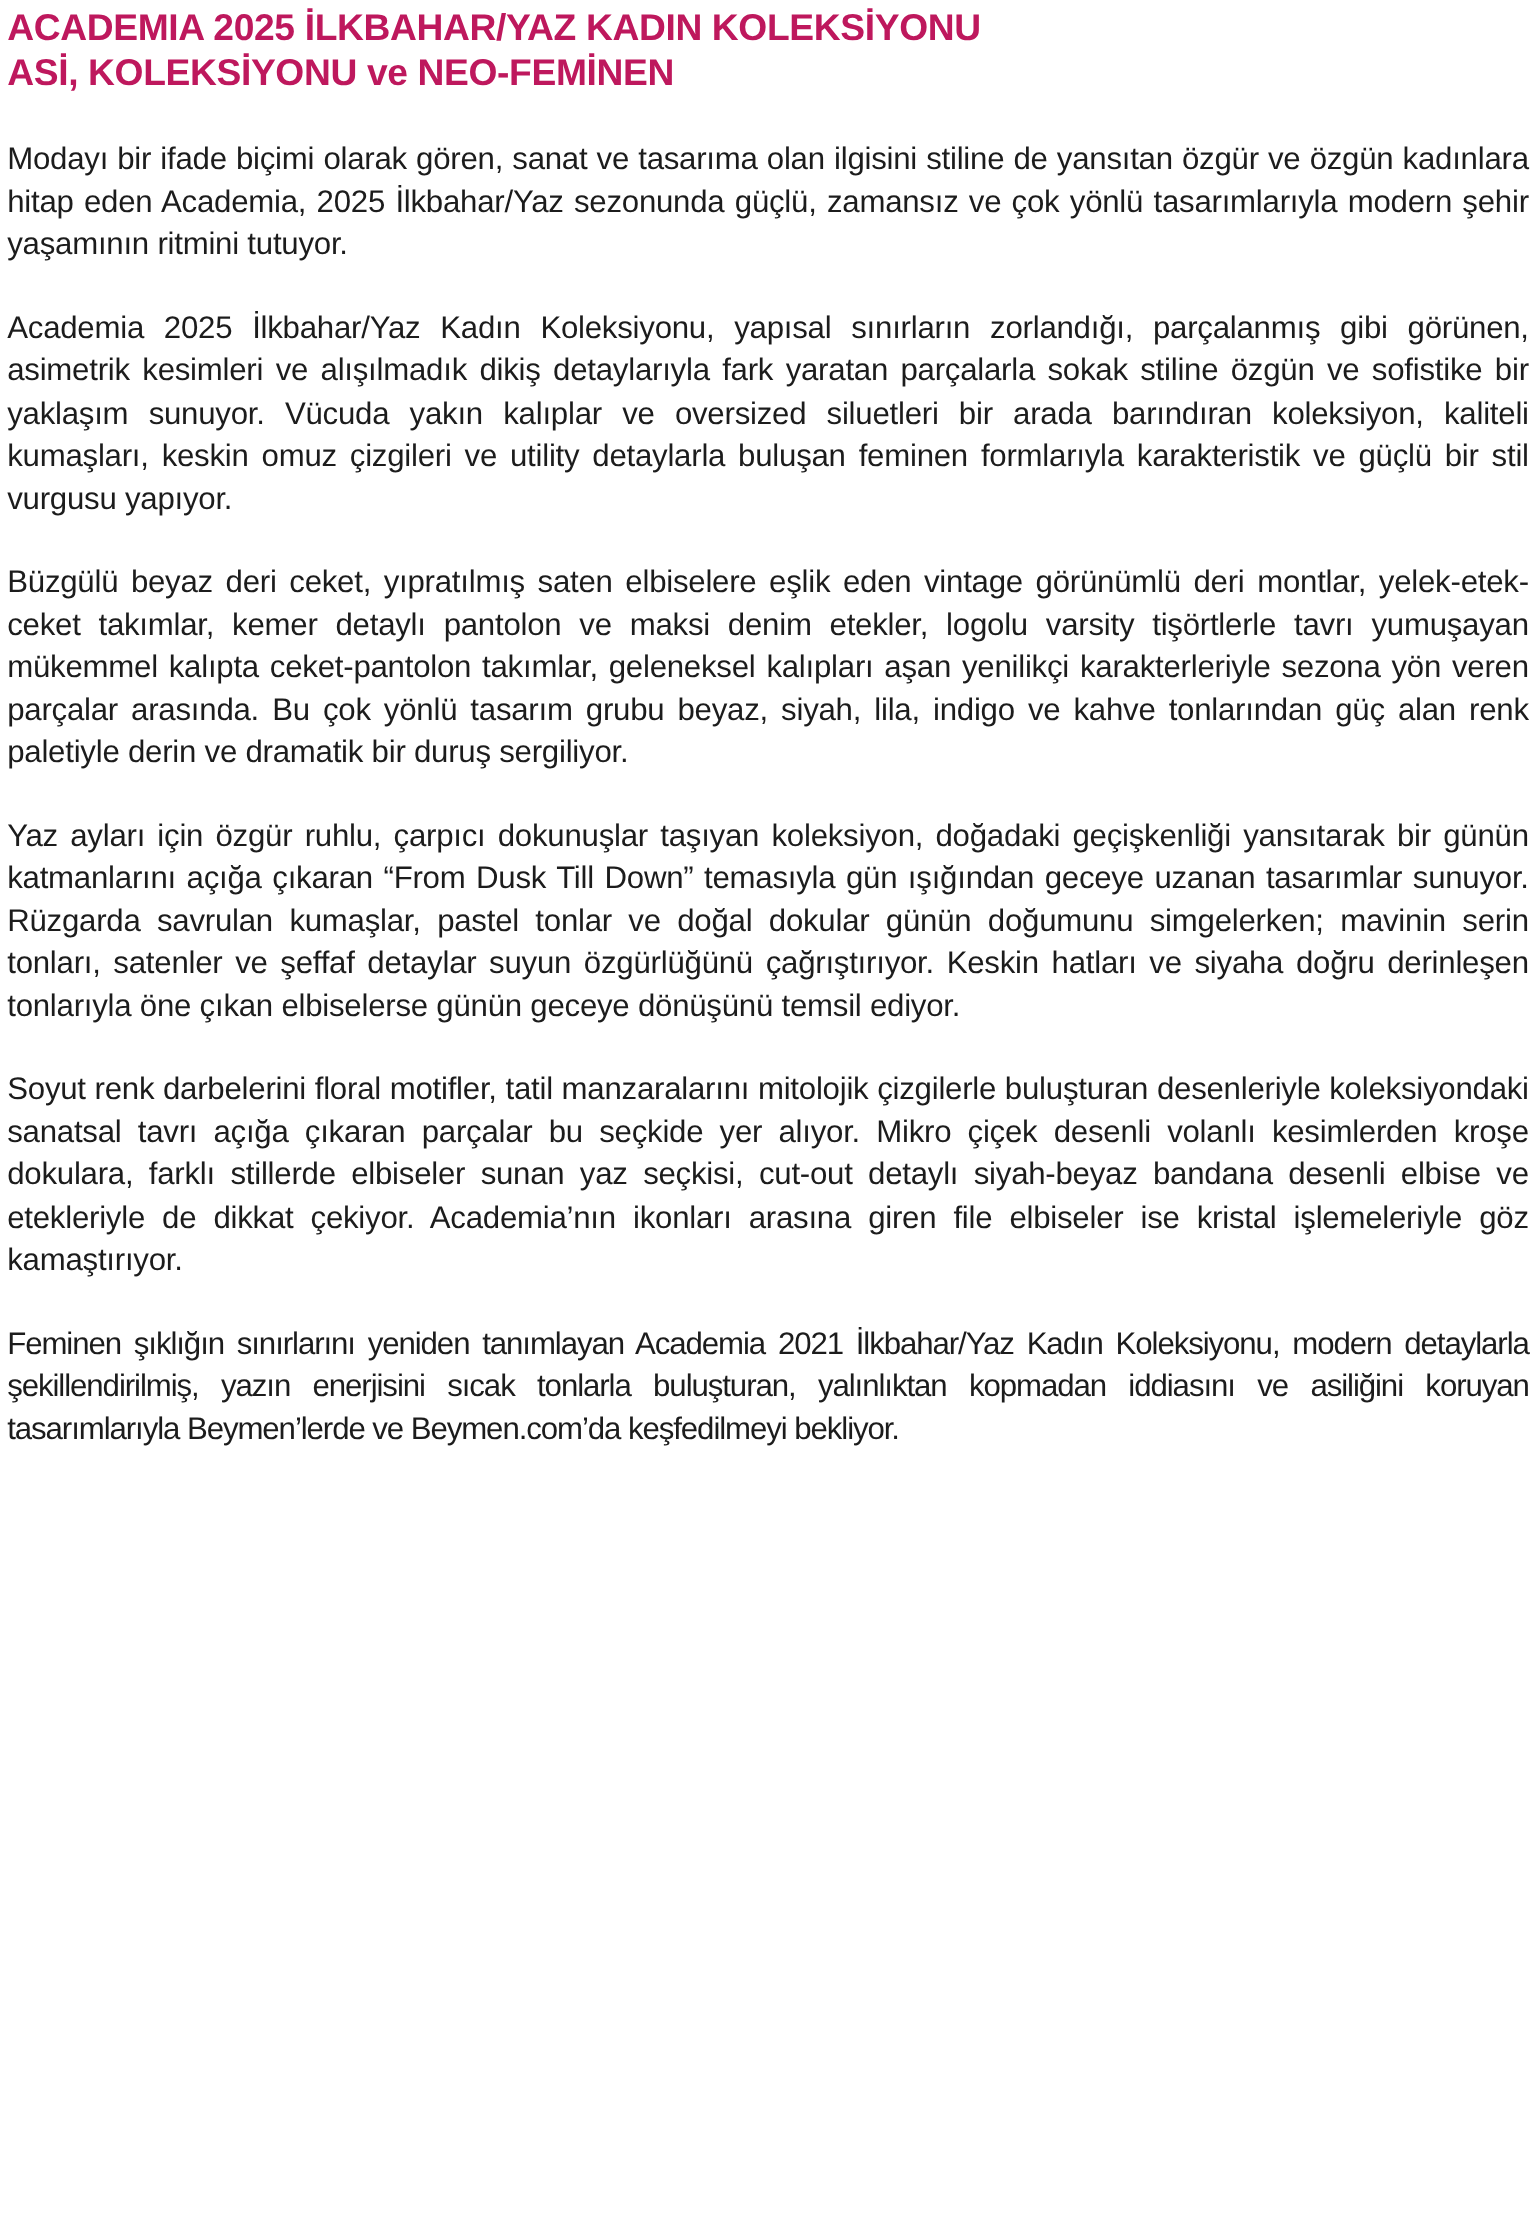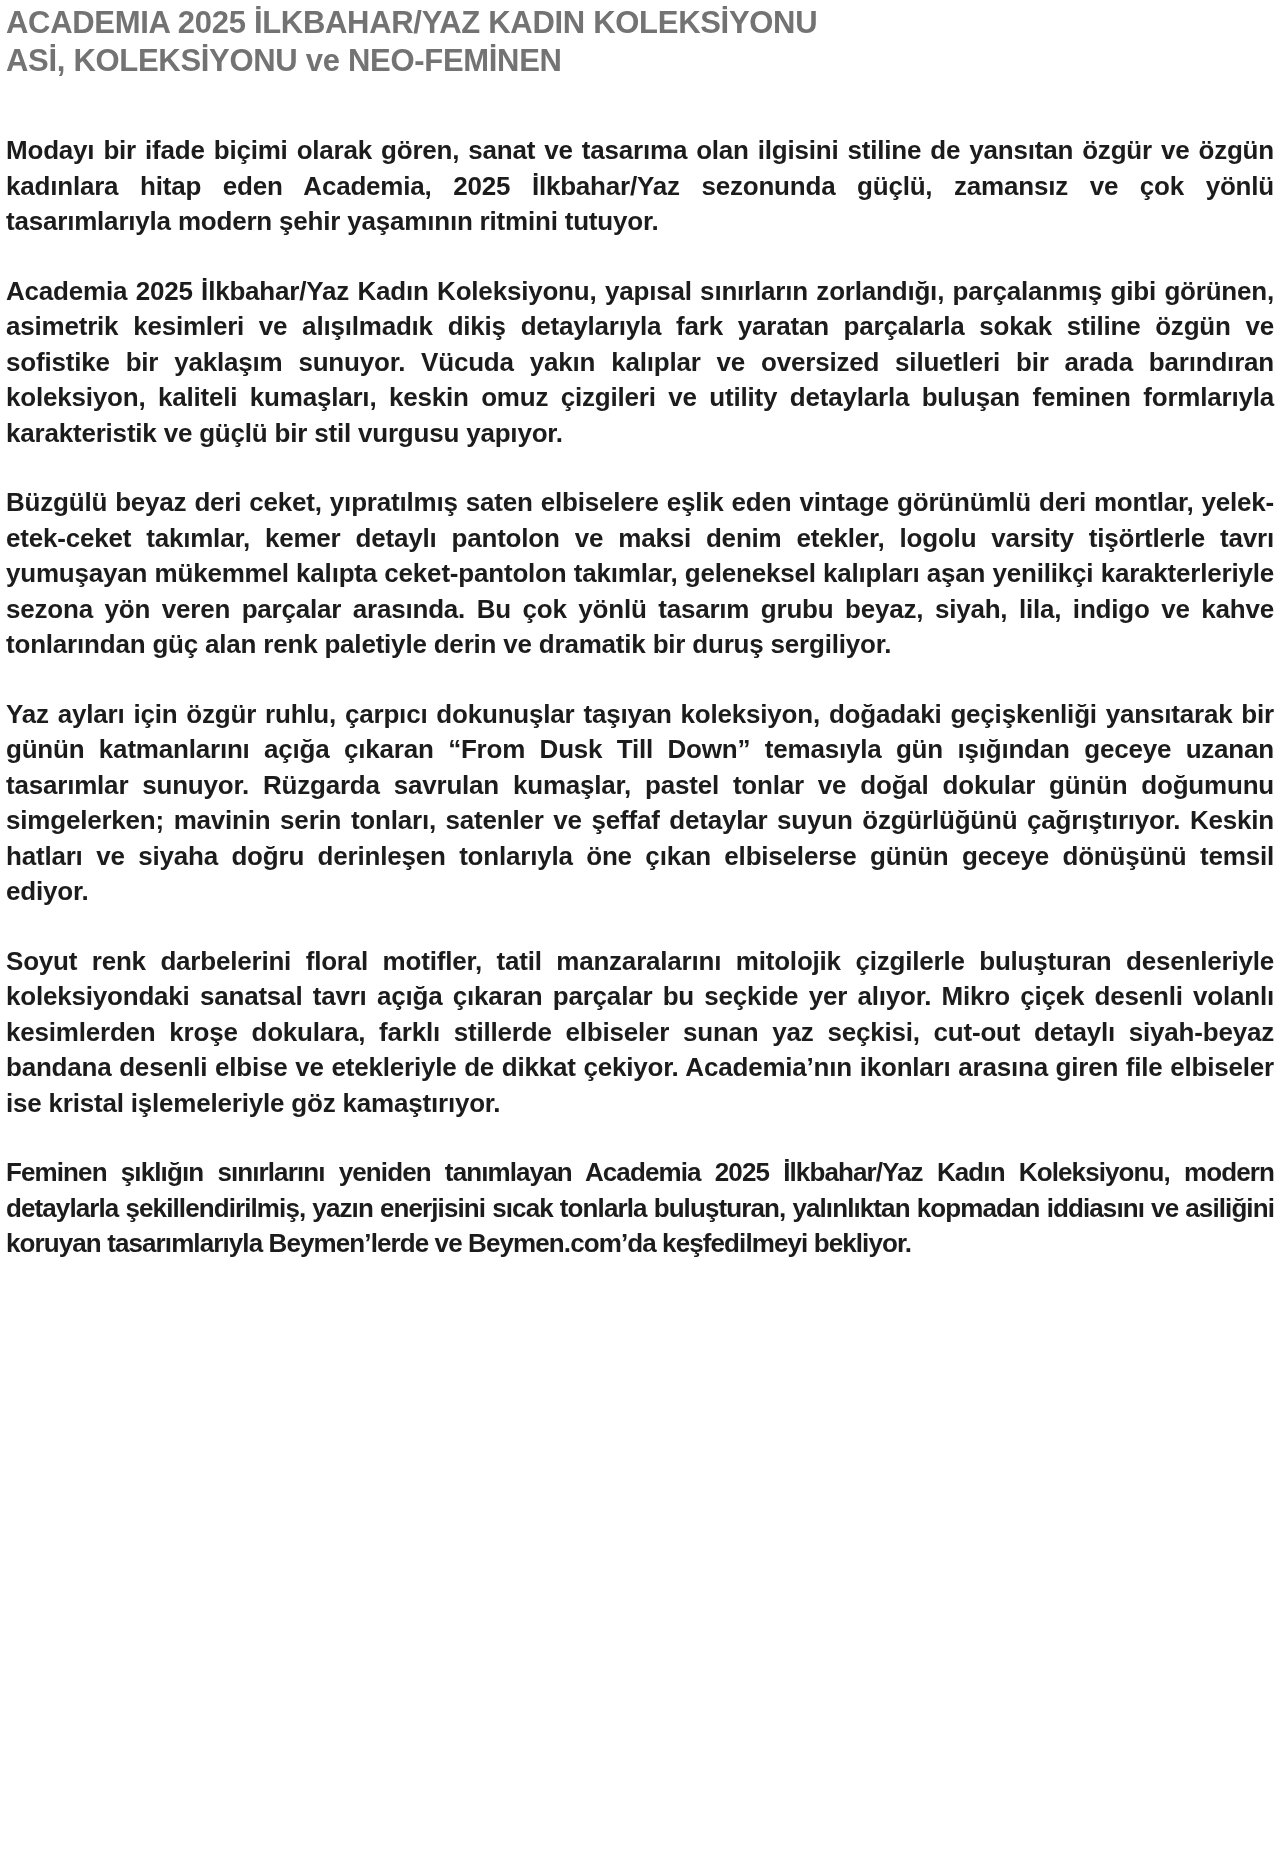--- a/index.html
+++ b/index.html
@@ -20,28 +20,27 @@
       box-sizing: border-box;
       width: 1280px;
     }
     .title {
       margin: 0;
       font-family: "Liberation Sans", sans-serif;
       font-weight: 700;
       font-size: 31px;
       line-height: 38px;
       letter-spacing: -0.3px;
-      color: #737373;
+      color: #be185d;
     }
     .title .line {
       display: block;
     }
     .body-text {
-      margin-top: 53px;
-      font-weight: bold;
+      margin-top: 35px;
     }
     .para {
       margin: 0 0 34px 0;
       font-size: 26px;
       line-height: 35.5px;
       text-align: justify;
       letter-spacing: -0.2px;
       color: #1c1c1c;
       word-spacing: 0px;
     }
@@ -57,15 +56,15 @@
     <span class="line">ACADEMIA 2025 İLKBAHAR/YAZ KADIN KOLEKSİYONU</span>
     <span class="line">ASİ, KOLEKSİYONU ve NEO-FEMİNEN</span>
   </h1>
 
   <div class="body-text">
     <p class="para">Modayı bir ifade biçimi olarak gören, sanat ve tasarıma olan ilgisini stiline de yansıtan özgür ve özgün kadınlara hitap eden Academia, 2025 İlkbahar/Yaz sezonunda güçlü, zamansız ve çok yönlü tasarımlarıyla modern şehir yaşamının ritmini tutuyor.</p>
     <p class="para">Academia 2025 İlkbahar/Yaz Kadın Koleksiyonu, yapısal sınırların zorlandığı, parçalanmış gibi görünen, asimetrik kesimleri ve alışılmadık dikiş detaylarıyla fark yaratan parçalarla sokak stiline özgün ve sofistike bir yaklaşım sunuyor. Vücuda yakın kalıplar ve oversized siluetleri bir arada barındıran koleksiyon, kaliteli kumaşları, keskin omuz çizgileri ve utility detaylarla buluşan feminen formlarıyla karakteristik ve güçlü bir stil vurgusu yapıyor.</p>
     <p class="para">Büzgülü beyaz deri ceket, yıpratılmış saten elbiselere eşlik eden vintage görünümlü deri montlar, yelek-etek-ceket takımlar, kemer detaylı pantolon ve maksi denim etekler, logolu varsity tişörtlerle tavrı yumuşayan mükemmel kalıpta ceket-pantolon takımlar, geleneksel kalıpları aşan yenilikçi karakterleriyle sezona yön veren parçalar arasında. Bu çok yönlü tasarım grubu beyaz, siyah, lila, indigo ve kahve tonlarından güç alan renk paletiyle derin ve dramatik bir duruş sergiliyor.</p>
     <p class="para">Yaz ayları için özgür ruhlu, çarpıcı dokunuşlar taşıyan koleksiyon, doğadaki geçişkenliği yansıtarak bir günün katmanlarını açığa çıkaran “From Dusk Till Down” temasıyla gün ışığından geceye uzanan tasarımlar sunuyor. Rüzgarda savrulan kumaşlar, pastel tonlar ve doğal dokular günün doğumunu simgelerken; mavinin serin tonları, satenler ve şeffaf detaylar suyun özgürlüğünü çağrıştırıyor. Keskin hatları ve siyaha doğru derinleşen tonlarıyla öne çıkan elbiselerse günün geceye dönüşünü temsil ediyor.</p>
     <p class="para">Soyut renk darbelerini floral motifler, tatil manzaralarını mitolojik çizgilerle buluşturan desenleriyle koleksiyondaki sanatsal tavrı açığa çıkaran parçalar bu seçkide yer alıyor. Mikro çiçek desenli volanlı kesimlerden kroşe dokulara, farklı stillerde elbiseler sunan yaz seçkisi, cut-out detaylı siyah-beyaz bandana desenli elbise ve etekleriyle de dikkat çekiyor. Academia’nın ikonları arasına giren file elbiseler ise kristal işlemeleriyle göz kamaştırıyor.</p>
-    <p class="para tight">Feminen şıklığın sınırlarını yeniden tanımlayan Academia 2025 İlkbahar/Yaz Kadın Koleksiyonu, modern detaylarla şekillendirilmiş, yazın enerjisini sıcak tonlarla buluşturan, yalınlıktan kopmadan iddiasını ve asiliğini koruyan tasarımlarıyla Beymen’lerde ve Beymen.com’da keşfedilmeyi bekliyor.</p>
+    <p class="para tight">Feminen şıklığın sınırlarını yeniden tanımlayan Academia 2021 İlkbahar/Yaz Kadın Koleksiyonu, modern detaylarla şekillendirilmiş, yazın enerjisini sıcak tonlarla buluşturan, yalınlıktan kopmadan iddiasını ve asiliğini koruyan tasarımlarıyla Beymen’lerde ve Beymen.com’da keşfedilmeyi bekliyor.</p>
   </div>
 </div>
 
 </body></html>

